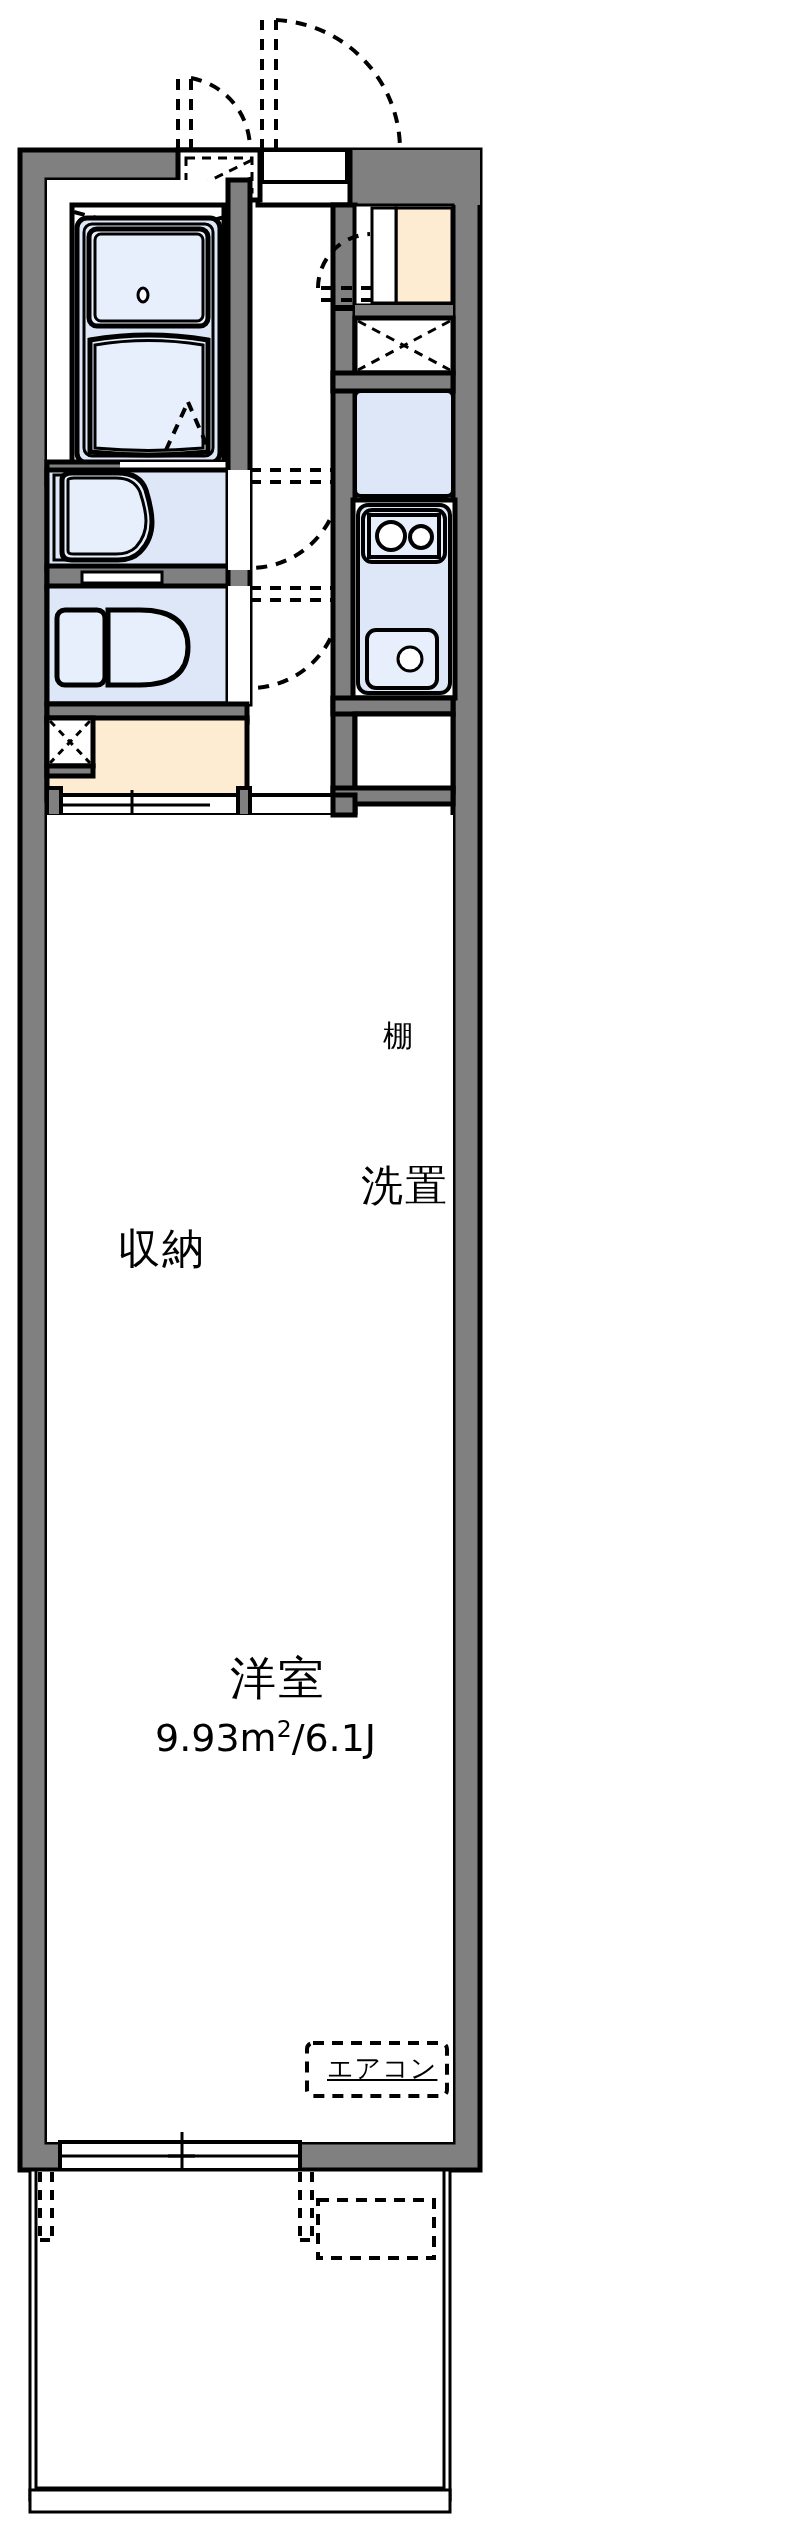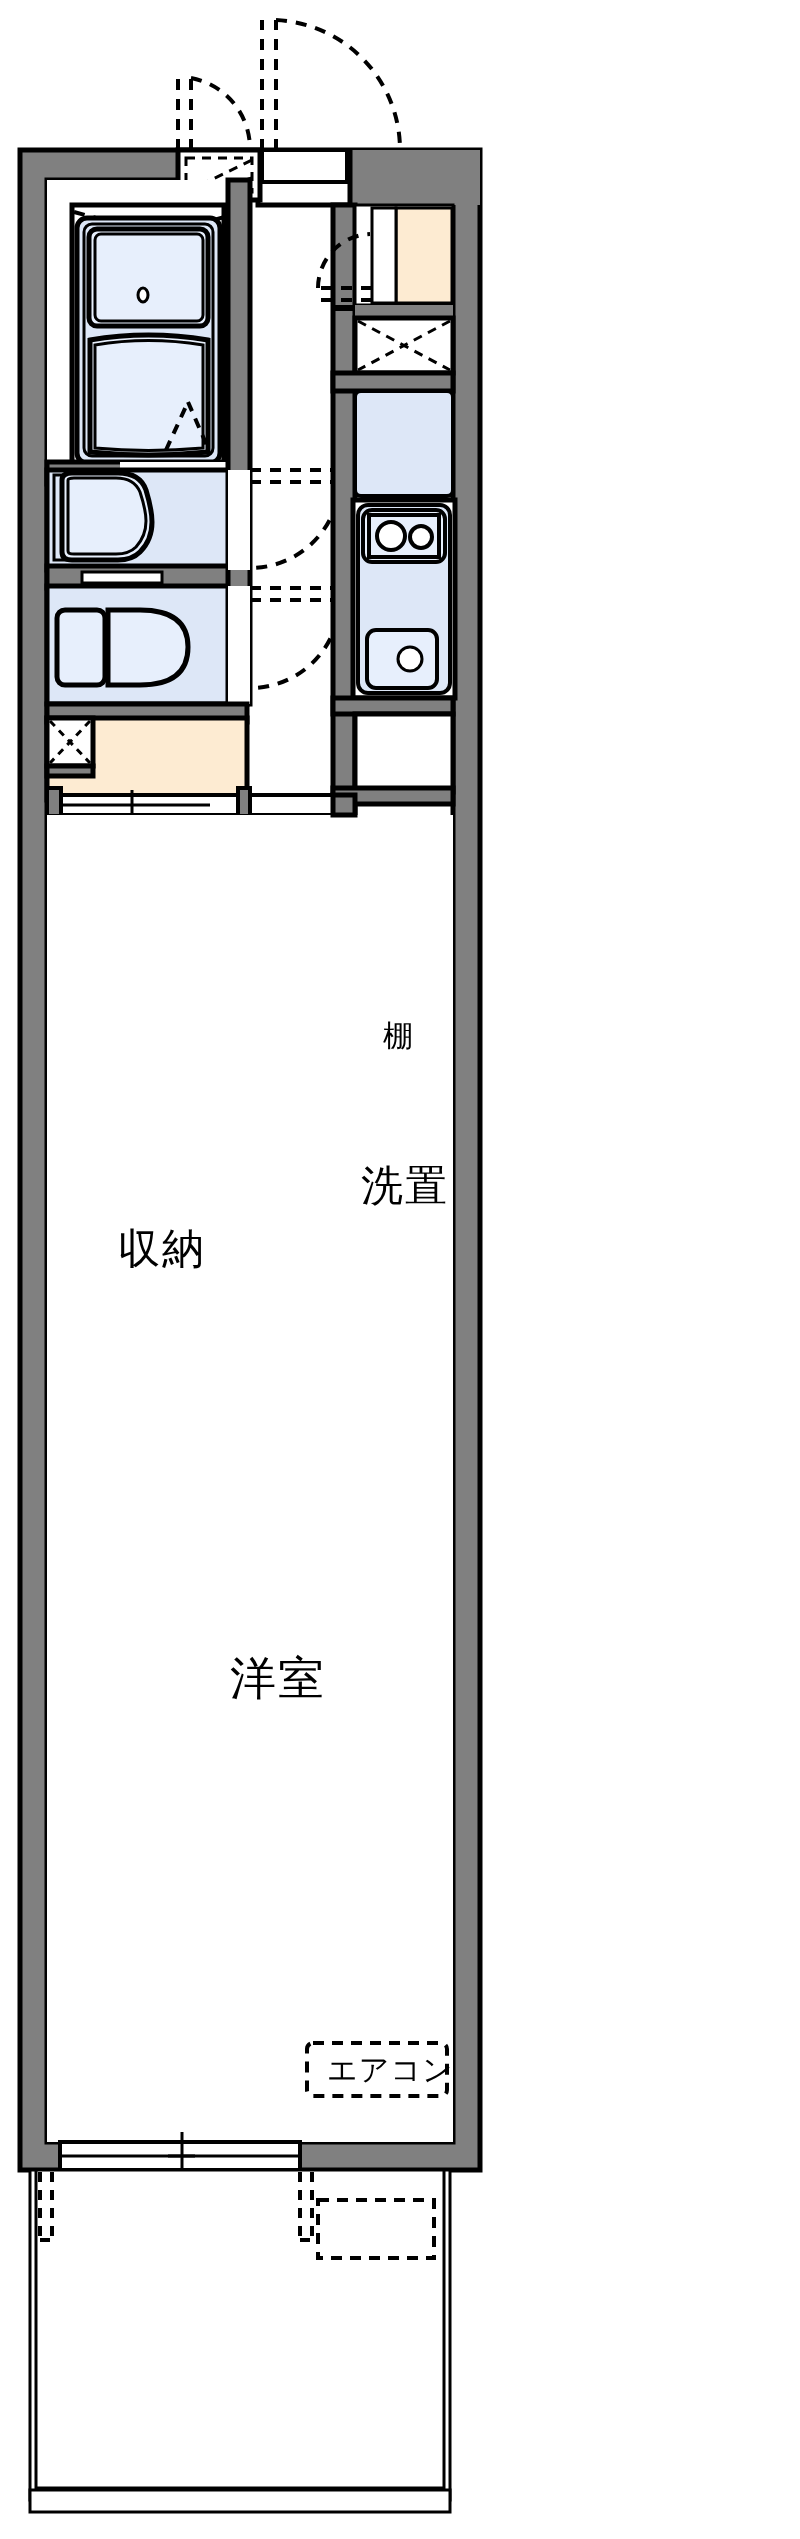--- a/index.html
+++ b/index.html
@@ -14,21 +14,21 @@
     position:absolute;
     color:#000;
     white-space:nowrap;
     line-height:1;
     font-family:"DejaVu Sans","Liberation Sans",sans-serif;
   }
   .lbl-room{font-size:46px;letter-spacing:2px;}
   .lbl-area{font-size:38px;letter-spacing:0px;}
   .lbl-mid{font-size:42px;letter-spacing:2px;}
   .lbl-small{font-size:30px;letter-spacing:2px;}
-  .lbl-ac{font-size:30px;letter-spacing:1px;}
+  .lbl-ac{font-size:26px;letter-spacing:1px;text-decoration:underline;}
   .sup{font-size:.62em;vertical-align:super;}
 </style>
 </head>
 <body>
 
 <div id="plan">
 
 <svg width="800" height="2539" viewBox="0 0 800 2539" xmlns="http://www.w3.org/2000/svg">
 
   <rect x="0" y="0" width="800" height="2539" fill="#ffffff"></rect>
@@ -266,20 +266,23 @@
       <path d="M312 2172 L312 2240"></path>
       <path d="M300 2240 L312 2240"></path>
     </g>
     <rect x="318" y="2200" width="116" height="58" fill="none" stroke="#000000" stroke-width="4" stroke-dasharray="11,8"></rect>
   </g>
 
 </svg>
 
 <div class="lbl lbl-room" style="left:190px;top:1655px;margin-left:40px;">洋室</div>
 
+<div class="lbl lbl-area" style="left:155px;top:1718px;">
+  <span>9.93</span><span>m</span><span class="sup">2</span><span>/</span><span>6.1J</span>
+</div>
 
 <div class="lbl lbl-mid" style="left:118px;top:1228px;">収納</div>
 
 <div class="lbl lbl-mid" style="left:361px;top:1165px;">洗置</div>
 
 <div class="lbl lbl-small" style="left:383px;top:1021px;">棚</div>
 
 <div class="lbl lbl-ac" style="left:327px;top:2055px;">エアコン</div>
 
 </div>

